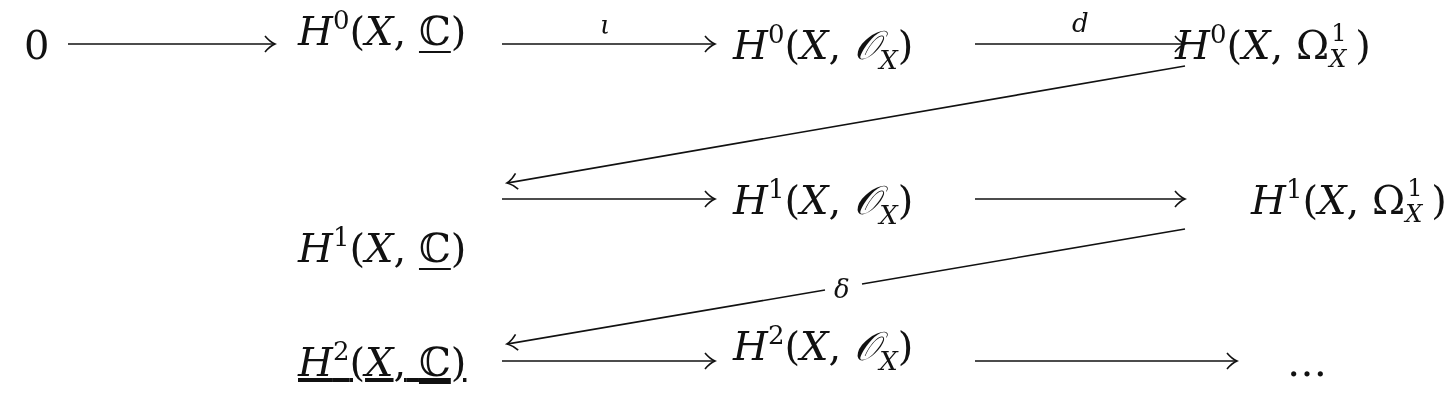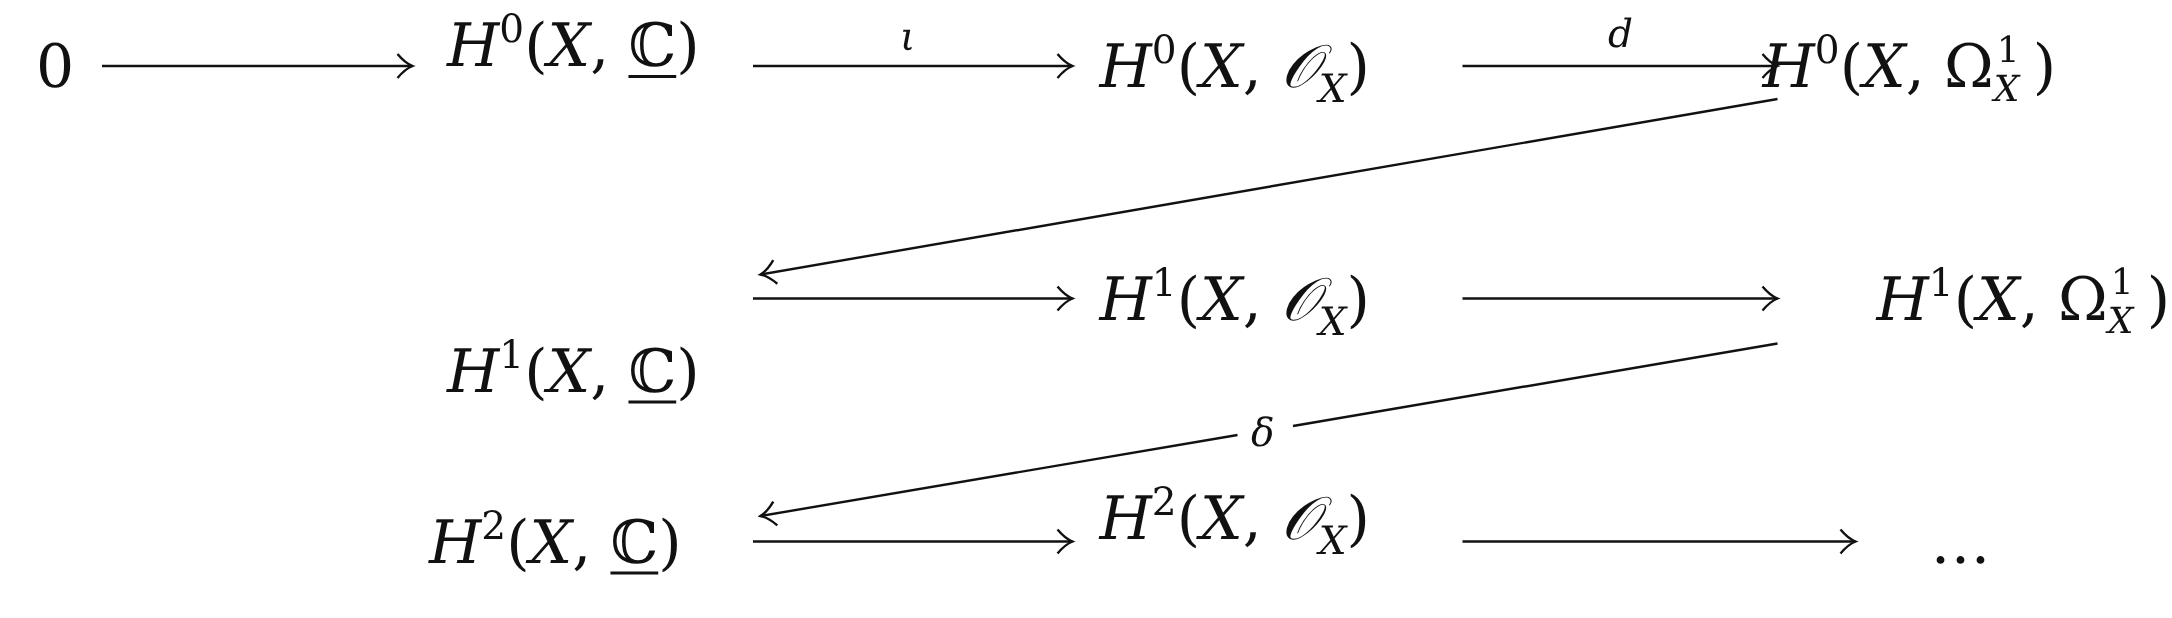--- a/index.html
+++ b/index.html
@@ -67,21 +67,21 @@
 </div>
 
 <div class="node" style="left:733px; top:180px;">
   <span class="it">H</span><span class="sup">1</span><span>(</span><span class="it">X</span><span>,</span> <span class="it">𝒪</span><span class="sub">X</span><span>)</span>
 </div>
 
 <div class="node" style="left:1203px; top:180px;margin-left:48px;">
   <span class="it">H</span><span class="sup">1</span><span>(</span><span class="it">X</span><span>,</span> <span>Ω</span><span class="supsub"><span class="s1">1</span><span class="s2">X</span></span><span>)</span>
 </div>
 
-<div class="node" style="left:286px; top:342px;">
+<div class="node" style="left:298px; top:342px;text-decoration:underline;">
   <span class="it">H</span><span class="sup">2</span><span>(</span><span class="it">X</span><span>,</span> <span class="ul">ℂ</span><span>)</span>
 </div>
 
 <div class="node" style="left:733px; top:326px;">
   <span class="it">H</span><span class="sup">2</span><span>(</span><span class="it">X</span><span>,</span> <span class="it">𝒪</span><span class="sub">X</span><span>)</span>
 </div>
 
 <div class="node" style="left:1287px; top:342px;">
   <span>…</span>
 </div>

